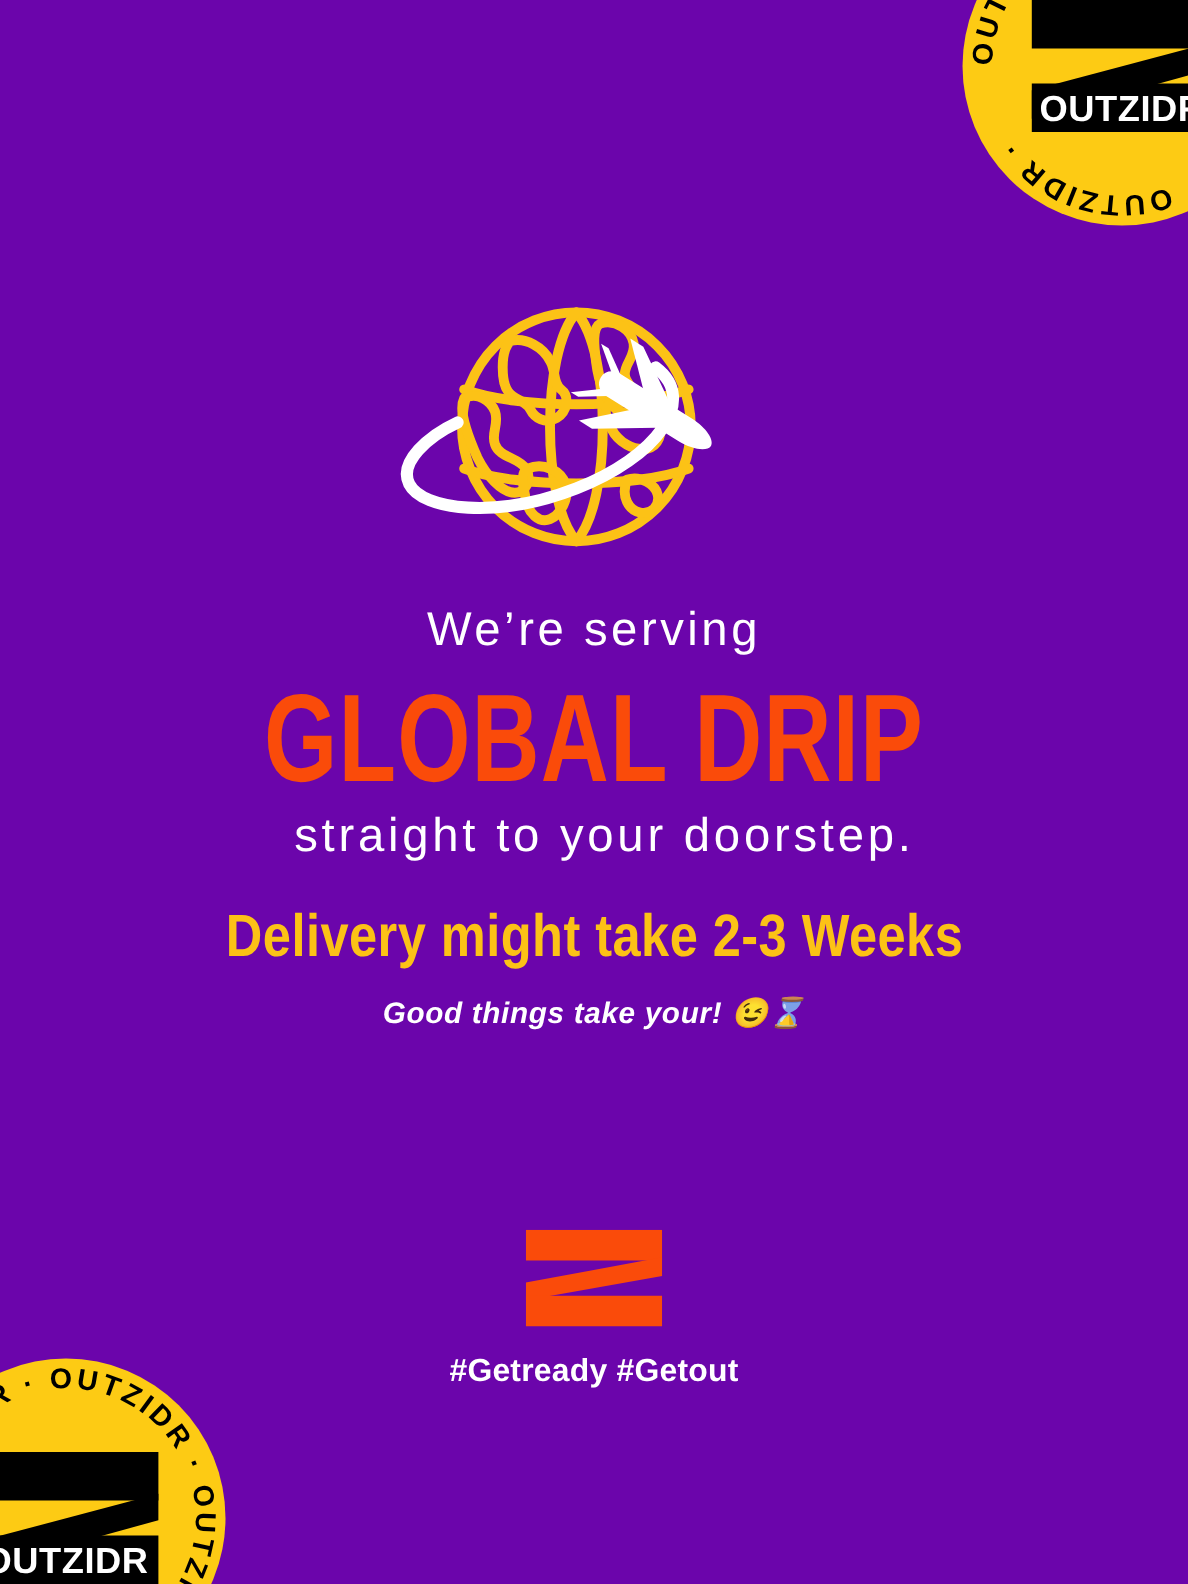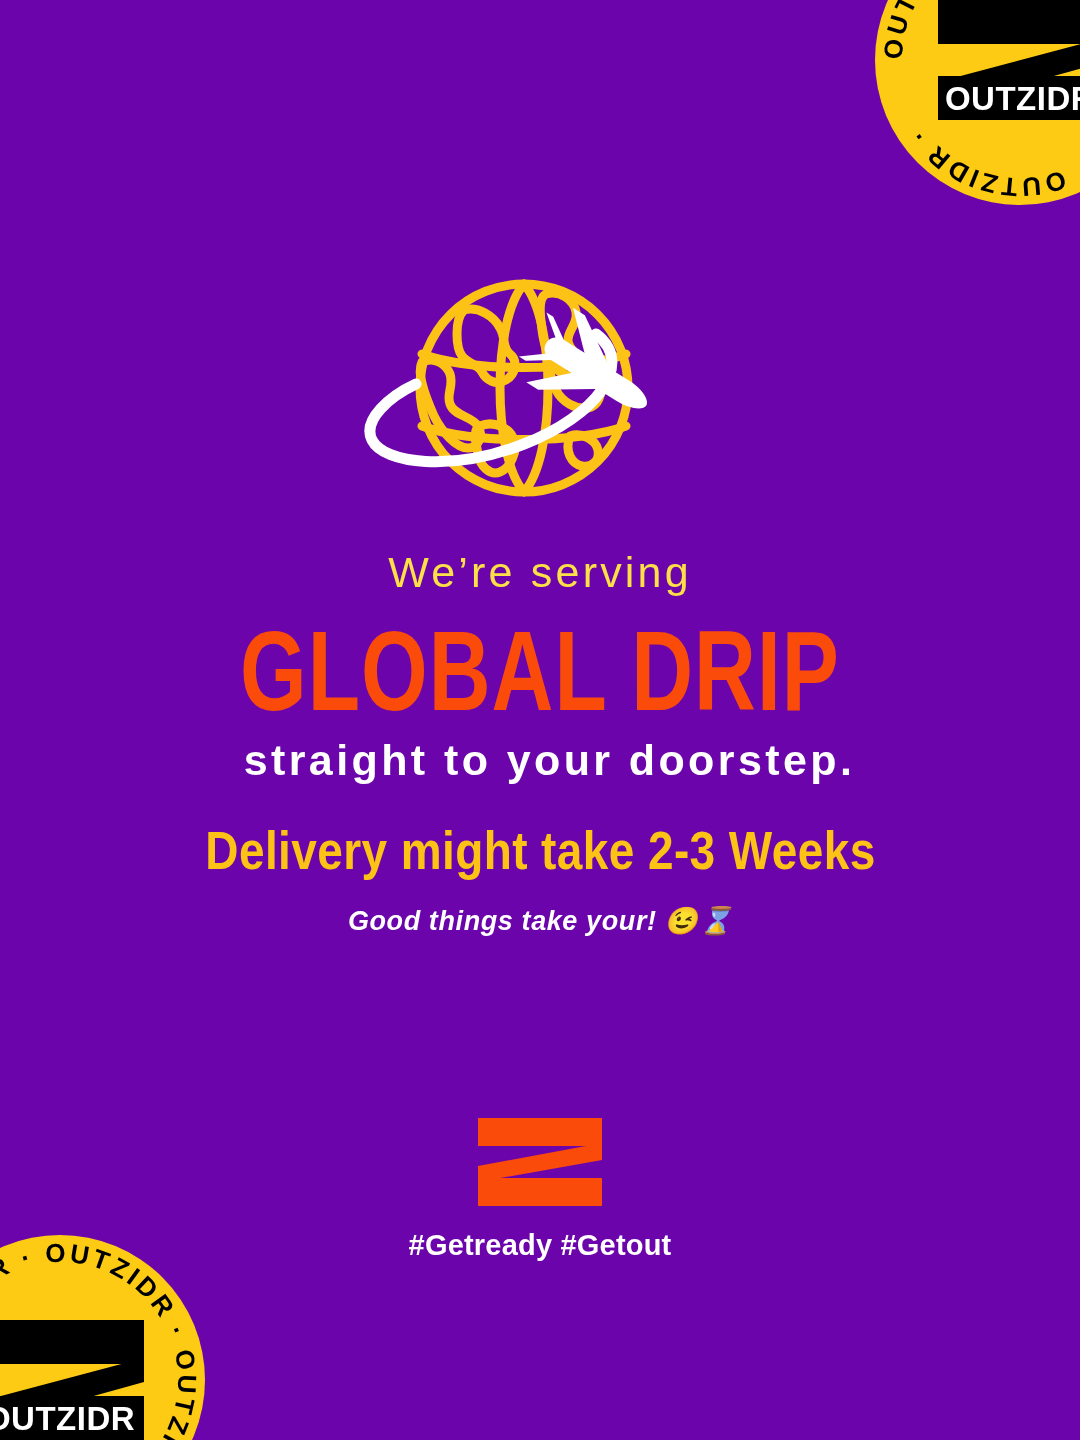--- a/index.html
+++ b/index.html
@@ -55,21 +55,21 @@
   
   #copy {
     position: absolute;
     left: 0;
     right: 0;
     top: 548px;
     text-align: center;
   }
 
   #eyebrow {
-    color: #fde047;
+    color: #ffffff;
     font-size: 43px;
     font-weight: 400;
     letter-spacing: 3.2px;
     line-height: 1.15;
     margin: 0;
     white-space: pre;
   }
 
   #headline {
     color: #FA4B0A;
@@ -79,21 +79,21 @@
     line-height: 1.05;
     margin: 14px 0 6px 0;
     transform: scaleX(1.02) scaleY(1.35);
     transform-origin: center top;
     white-space: pre;
   }
 
   #subline {
     color: #FFFFFF;
     font-size: 43px;
-    font-weight: 700;
+    font-weight: 400;
     letter-spacing: 3.4px;
     line-height: 1.15;
     margin: 36px 0 0 0;
     white-space: pre;
     padding-left: 19px;
   }
 
   #delivery-block {
     position: absolute;
     left: 1px;

